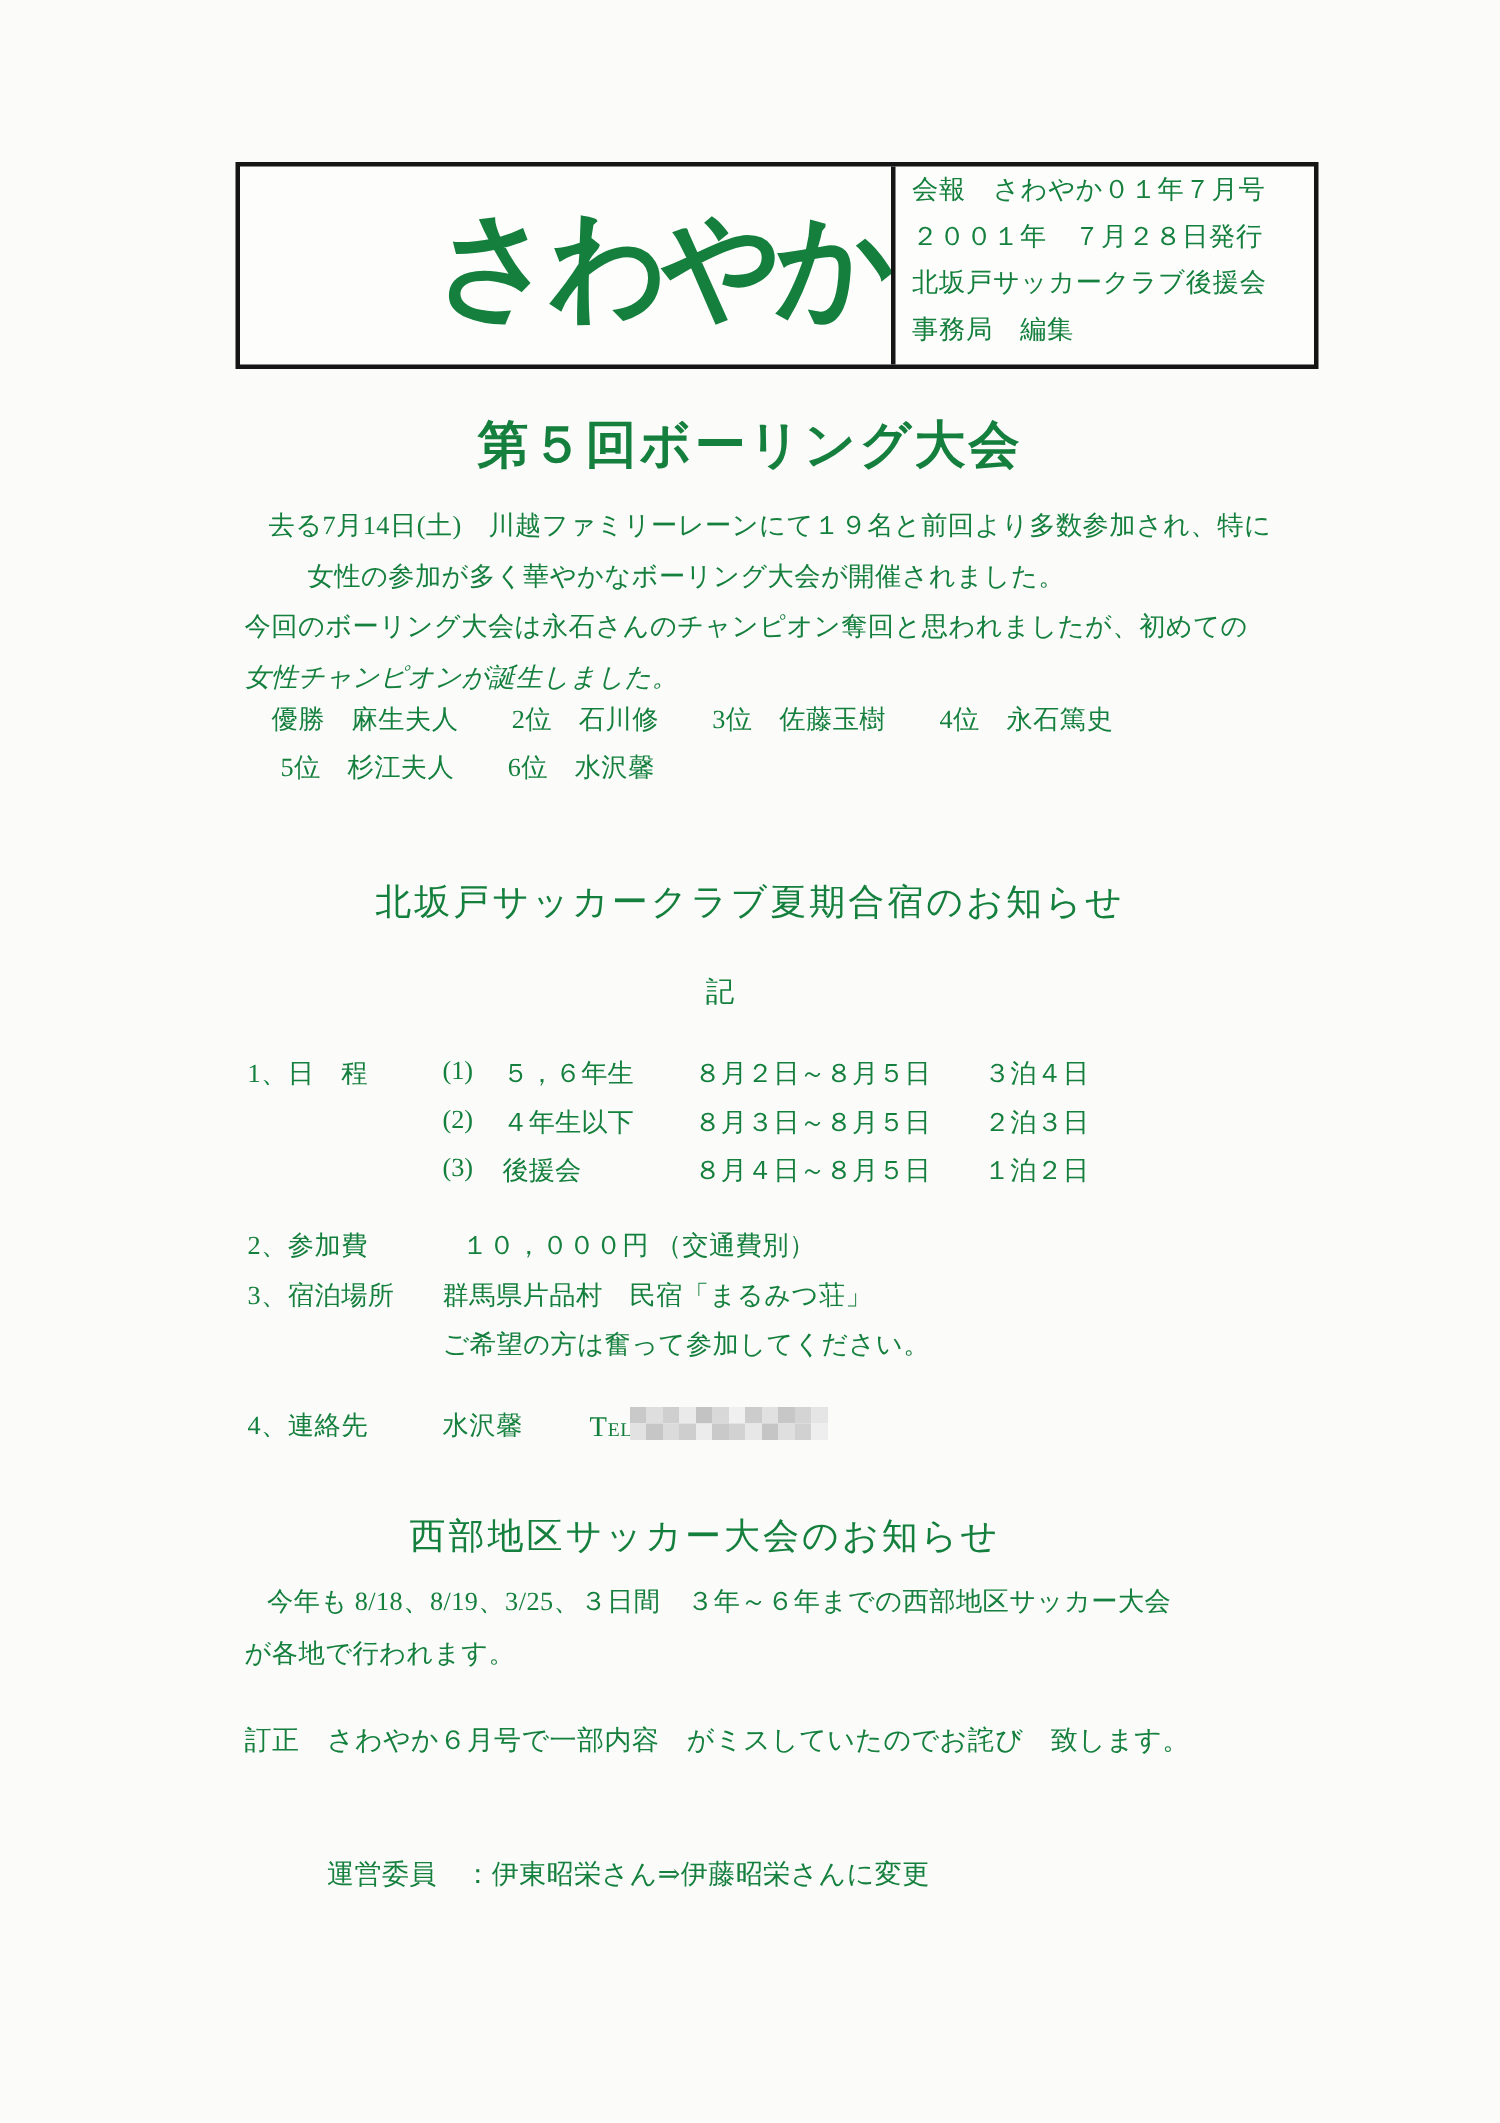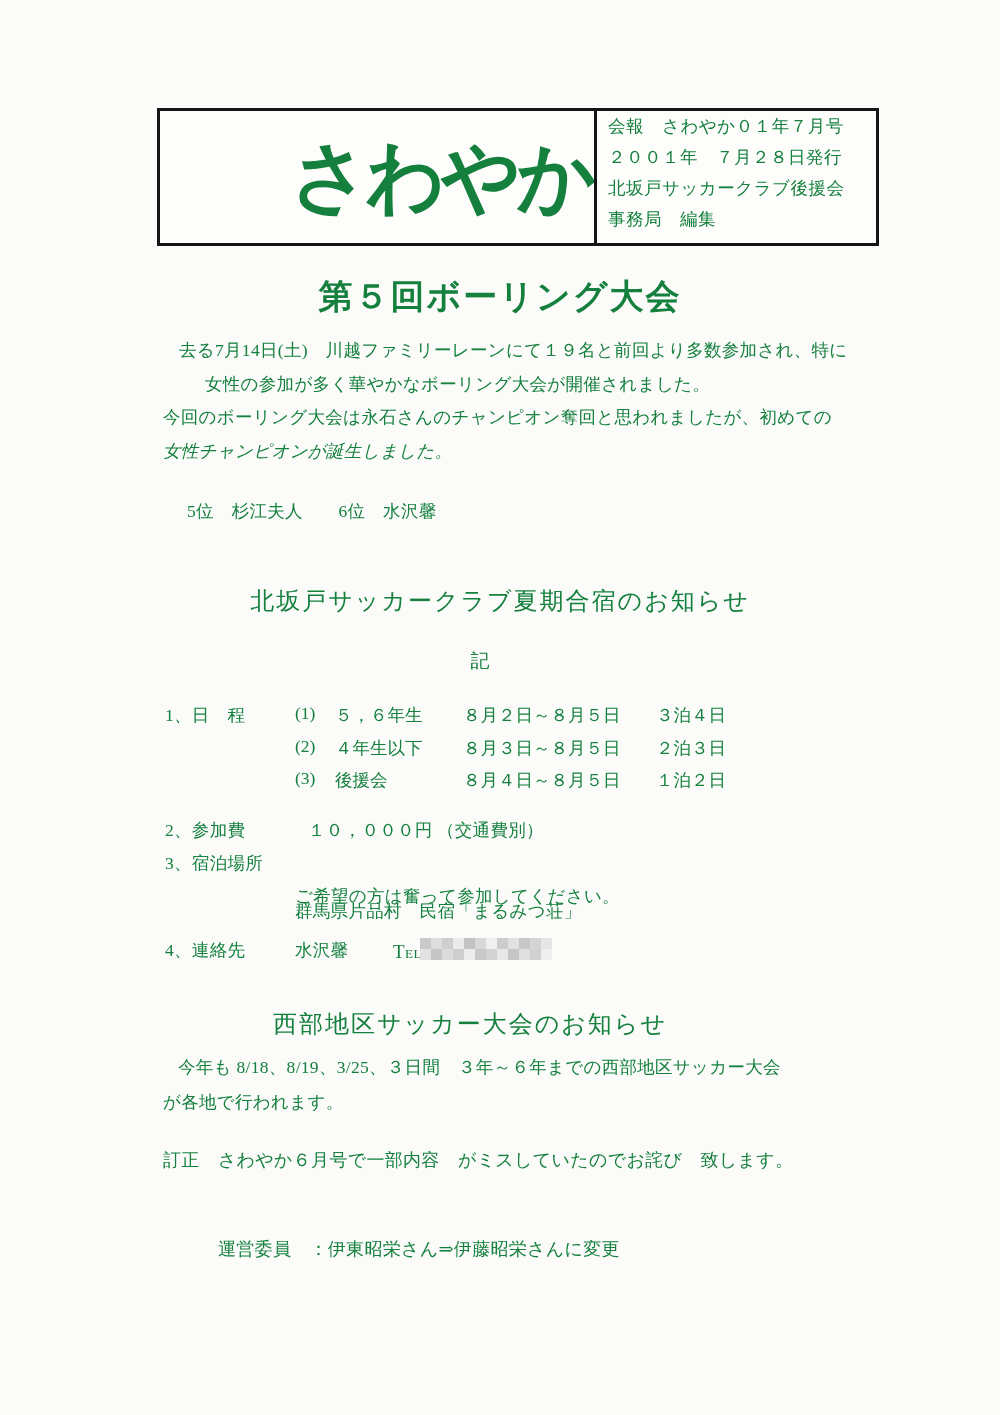--- a/index.html
+++ b/index.html
@@ -87,21 +87,21 @@
   .sched-r1{top:703px;}
   .sched-r2{top:736px;}
   .sched-r3{top:768px;}
   .col-no{width:40px;}
   .col-group{width:128px;}
   .col-dates{width:193px;}
   .fee-label{left:165px;top:818px;}
   .fee-value{left:308px;top:818px;}
   .fee-note{left:437px;top:818px;}
   .lodging-label{left:165px;top:851px;}
-  .lodging-value{left:295px;top:851px;margin-top:48px;}
+  .lodging-value{left:295px;top:851px;}
   .lodging-note{left:295px;top:884px;}
   .contact-label{left:165px;top:938px;}
   .contact-name{left:295px;top:938px;}
   .tel{
     position:absolute;left:393px;top:941px;
     font-size:13px;letter-spacing:0.5px;
   }
   .tel::first-letter{font-size:19px;}
   
   .redaction{
@@ -135,20 +135,21 @@
       <div class="masthead-info-line">北坂戸サッカークラブ後援会</div>
       <div class="masthead-info-line">事務局　編集</div>
     </div>
   </div>
 
   <div class="h1-bowling">第５回ボーリング大会</div>
   <div class="textline bowl-l1">去る7月14日(土)　川越ファミリーレーンにて１９名と前回より多数参加され、特に</div>
   <div class="textline bowl-l2">女性の参加が多く華やかなボーリング大会が開催されました。</div>
   <div class="textline bowl-l3">今回のボーリング大会は永石さんのチャンピオン奪回と思われましたが、初めての</div>
   <div class="textline bowl-l4">女性チャンピオンが誕生しました。</div>
+  <div class="textline bowl-r1">優勝　麻生夫人　　2位　石川修　　3位　佐藤玉樹　　4位　永石篤史</div>
   <div class="textline bowl-r2">5位　杉江夫人　　6位　水沢馨</div>
 
   <div class="h2-serif h2-camp">北坂戸サッカークラブ夏期合宿のお知らせ</div>
   <div class="ki-mark">記</div>
 
   <div class="textline sched-label">1、日　程</div>
   <div class="sched-row sched-r1">
     <span class="col-no">(1)</span>
     <span class="col-group">５，６年生</span>
     <span class="col-dates">８月２日～８月５日</span>

